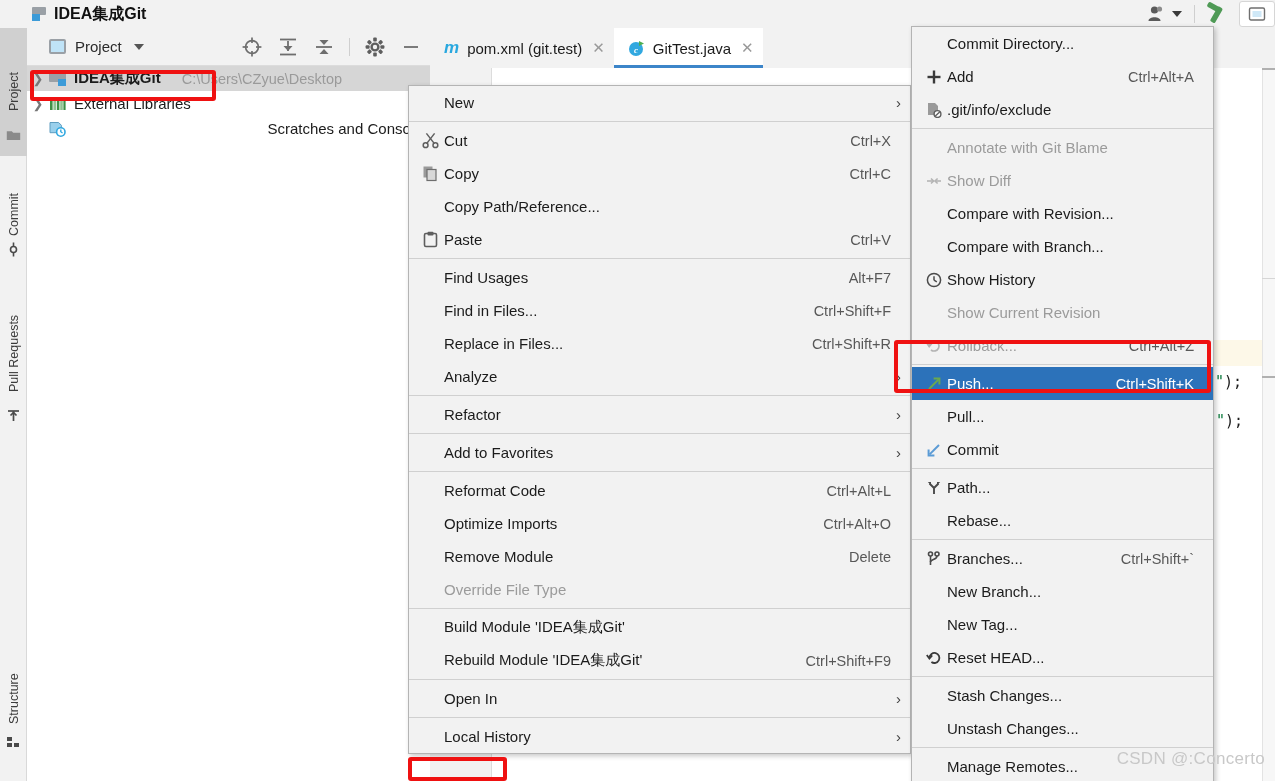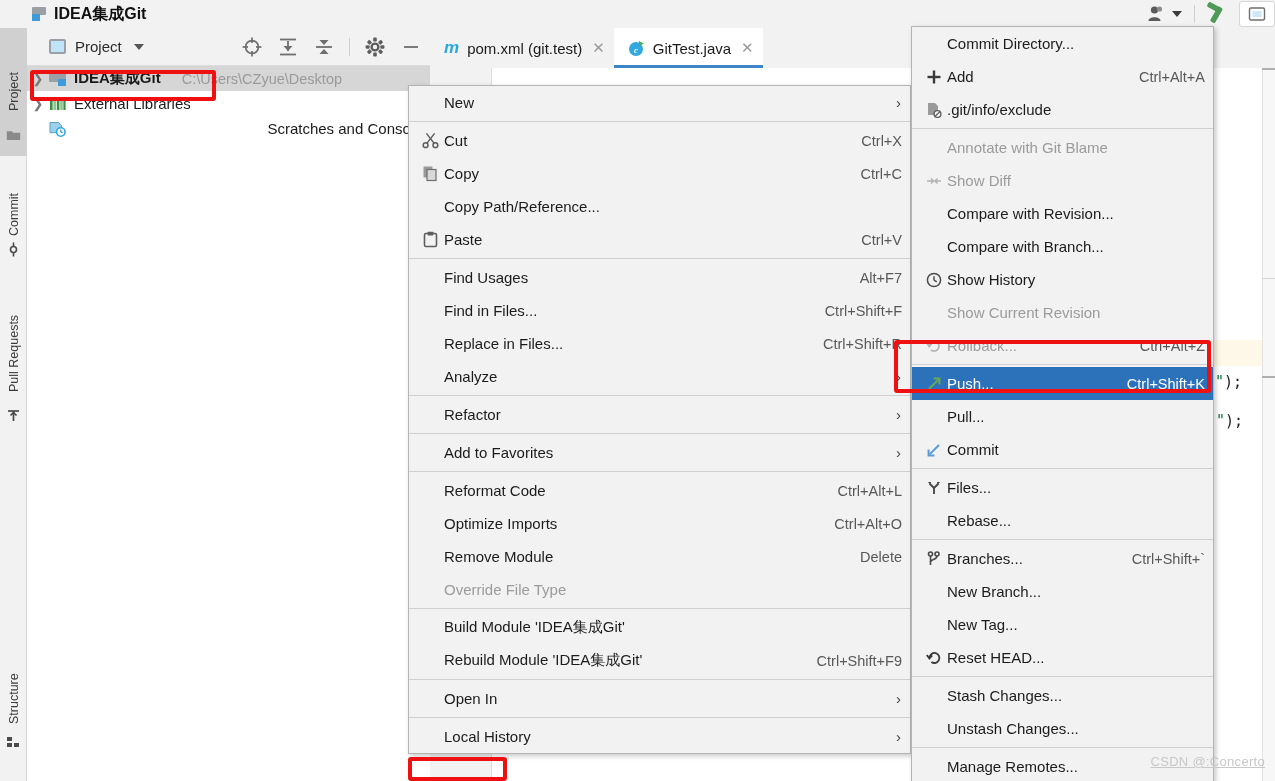--- a/index.html
+++ b/index.html
@@ -104,36 +104,35 @@
     font-size:15px; color:#1b1b1b;
   }
   .menu-item {
     height:33px; display:flex; align-items:center; position:relative;
     padding-left:8px; white-space:nowrap;
   }
   .menu-item.sel { background:#2c72ba; color:#ffffff; }
   .menu-item.disabled { color:#9b9b9b; }
   .mi-ico { width:27px; flex:none; display:flex; align-items:center; justify-content:center; }
   .mi-label { flex:1; }
-  .mi-key { color:#585858; padding-right:8px; font-size:14.5px; }
+  .mi-key { color:#585858; padding-right:19px; font-size:14.5px; }
   .menu-item.sel .mi-key { color:#ffffff; }
   .mi-arrow { position:absolute; right:9px; color:#444; font-size:15px; }
   .msep { height:1px; background:#d0d0d0; margin:2px 0; }
 
   #ctxmenu { left:408px; top:85px; width:503px; }
   #gitmenu { left:911px; top:26px; width:303px; }
 
   
   .redbox { position:absolute; border:4px solid #ef1111; border-radius:3px; pointer-events:none; }
 
   
   .watermark {
-    position:absolute; right:10px; bottom:12px; color:#c8c8c8; font-size:13px;
+    position:absolute; right:10px; bottom:12px; color:#c8c8c8; font-size:17px;
     letter-spacing:.3px;
-    text-decoration:underline;
   }
 </style>
 </head>
 <body>
 
 <div id="root">
 
   <div class="titlebar">
     <div class="title-proj-icon">
       <div class="t1"></div>
@@ -571,21 +570,21 @@
 
     <div class="menu-item">
       <span class="mi-ico">
         <svg width="16" height="16" viewBox="0 0 16 16">
           <path d="M8 14 L8 8 L3.5 3.5" fill="none" stroke="#4a4a4a" stroke-width="1.9"></path>
           <path d="M8 8 L12.5 3.5" fill="none" stroke="#4a4a4a" stroke-width="1.9"></path>
           <path d="M1.8 2 L5 2 L5 5.2" fill="#4a4a4a"></path>
           <path d="M14.2 2 L11 2 L11 5.2" fill="#4a4a4a"></path>
         </svg>
       </span>
-      <span class="mi-label">Files...</span>
+      <span class="mi-label">Path...</span>
     </div>
     <div class="menu-item">
       <span class="mi-ico"></span>
       <span class="mi-label">Rebase...</span>
     </div>
 
     <div class="msep"></div>
 
     <div class="menu-item">
       <span class="mi-ico">

